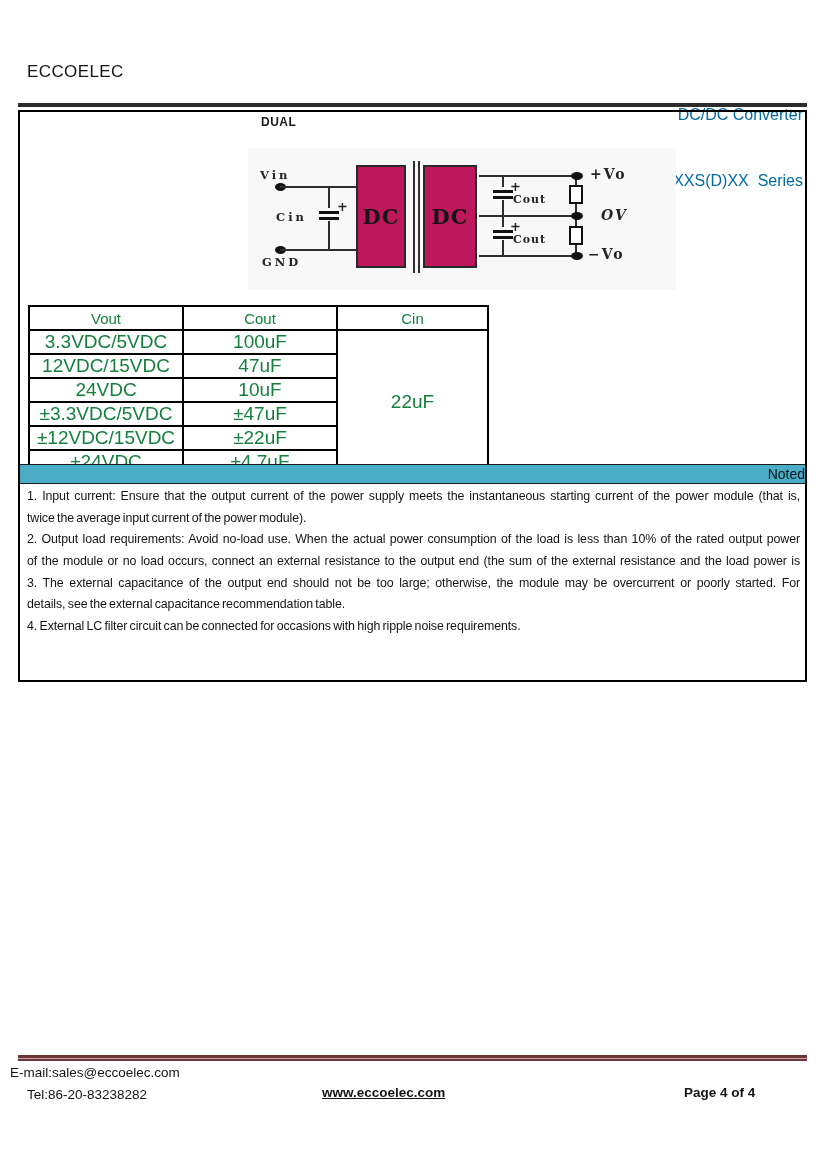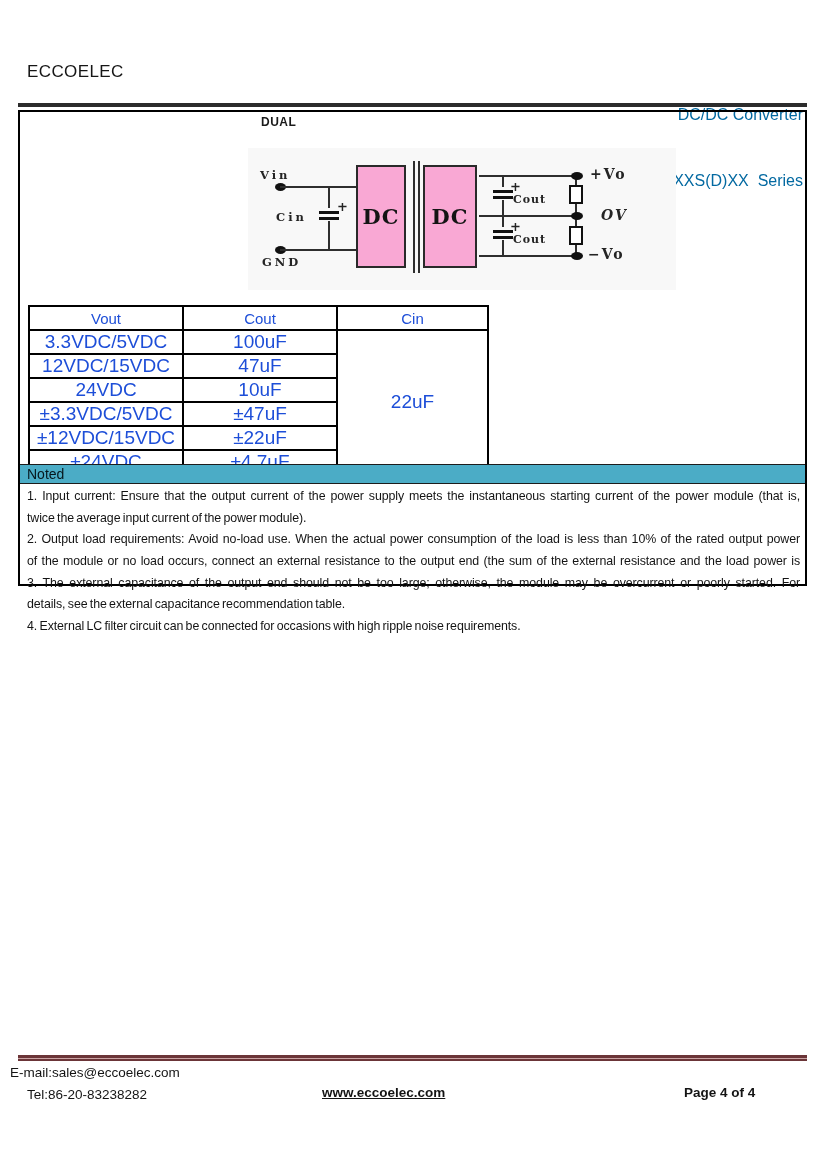--- a/index.html
+++ b/index.html
@@ -6,41 +6,41 @@
   html,body { width:827px; height:1169px; background:#ffffff; font-family:"Liberation Sans",sans-serif; }
   .page { position:relative; width:827px; height:1169px; background:#fff; overflow:hidden; }
   .abs { position:absolute; }
 
   
   .company { left:27px; top:62px; font-size:17px; color:#161616; letter-spacing:.4px; }
   .hdr-right { right:24px; top:60px; text-align:right; font-size:16px; color:#0369a1; line-height:22px; white-space:pre; }
   .hdr-rule { left:18px; top:103px; width:789px; height:2px; border-top:3px solid #2c2c2c; border-bottom:1px solid #2c2c2c; }
 
   
-  .content-box { left:18px; top:110px; width:789px; height:476px; border:2px solid #000; }
+  .content-box { left:18px; top:110px; width:789px; height:572px; border:2px solid #000; }
   .dual { left:241px; top:3px; font-size:12px; font-weight:600; color:#1a1a1a; letter-spacing:.5px; }
 
   
   .diagram-bg { left:228px; top:36px; width:428px; height:142px; background:#f8f8f8; }
   .wire { position:absolute; background:#2e2e2e; }
   .dot { position:absolute; width:11px; height:8px; border-radius:50%; background:#111; }
   .slabel { position:absolute; font-family:"DejaVu Serif",serif; font-weight:600; color:#242424; }
   .pin { font-size:11.5px; letter-spacing:3px; }
   .volabel { font-size:14px; letter-spacing:2px; }
   .coutlabel { font-size:11px; letter-spacing:1px; }
   .plus { font-size:13px; letter-spacing:0; }
-  .dcblock { position:absolute; border:2px solid #2a2a2a; background:#f9a8d4; display:flex; align-items:center; justify-content:center;
+  .dcblock { position:absolute; border:2px solid #2a2a2a; background:#be185d; display:flex; align-items:center; justify-content:center;
              font-family:"DejaVu Serif",serif; font-size:21px; font-weight:600; letter-spacing:1px; color:#141414; }
   .capmask { position:absolute; background:#f8f8f8; }
   .plate { position:absolute; height:3px; background:#111; }
   .resistor { position:absolute; width:14px; height:19px; border:2px solid #111; background:#fff; }
 
   
   .cap-table { position:absolute; left:8px; top:193px; border-collapse:collapse; table-layout:fixed; }
-  .cap-table th, .cap-table td { border:2px solid #000; text-align:center; vertical-align:middle; color:#1d4ed8; }
+  .cap-table th, .cap-table td { border:2px solid #000; text-align:center; vertical-align:middle; color:#15803d; }
   .cap-table th { width:154px; height:24px; font-size:15px; font-weight:400; }
   .cap-table th:last-child { width:151px; }
   .cap-table td { height:22px; font-size:19px; }
   .cin-cell { font-size:14px; }
 
   
   .noted-bar { left:0; top:352px; width:785px; height:20px; background:#4BACC6; border-top:1px solid #1c1c1c; border-bottom:1px solid #1c1c1c;
                font-size:14px; color:#06161c; line-height:18px; padding-left:7px; }
   .notes { left:7px; top:374px; width:773px; }
   .note-line { height:21.7px; line-height:21.7px; font-size:12.4px; color:#141414; letter-spacing:-0.1px; word-spacing:-1px; overflow:hidden; white-space:nowrap; }
@@ -150,21 +150,21 @@
             <td>±12VDC/15VDC</td>
             <td>±22uF</td>
           </tr>
           <tr>
             <td>±24VDC</td>
             <td>±4.7uF</td>
           </tr>
         </tbody>
     </table>
 
-    <div class="abs noted-bar" style="background: rgb(75, 172, 198);">
+    <div class="abs noted-bar" style="background: rgb(75, 172, 198); text-align: right;">
       <span>Noted</span>
     </div>
     <div class="abs notes">
         <div class="note-line jl">1. Input current: Ensure that the output current of the power supply meets the instantaneous starting current of the power module (that is,</div>
         <div class="note-line">twice the average input current of the power module).</div>
         <div class="note-line jl">2. Output load requirements: Avoid no-load use. When the actual power consumption of the load is less than 10% of the rated output power</div>
         <div class="note-line jl">of the module or no load occurs, connect an external resistance to the output end (the sum of the external resistance and the load power is</div>
         <div class="note-line jl">3. The external capacitance of the output end should not be too large; otherwise, the module may be overcurrent or poorly started. For</div>
         <div class="note-line">details, see the external capacitance recommendation table.</div>
         <div class="note-line">4. External LC filter circuit can be connected for occasions with high ripple noise requirements.</div>

